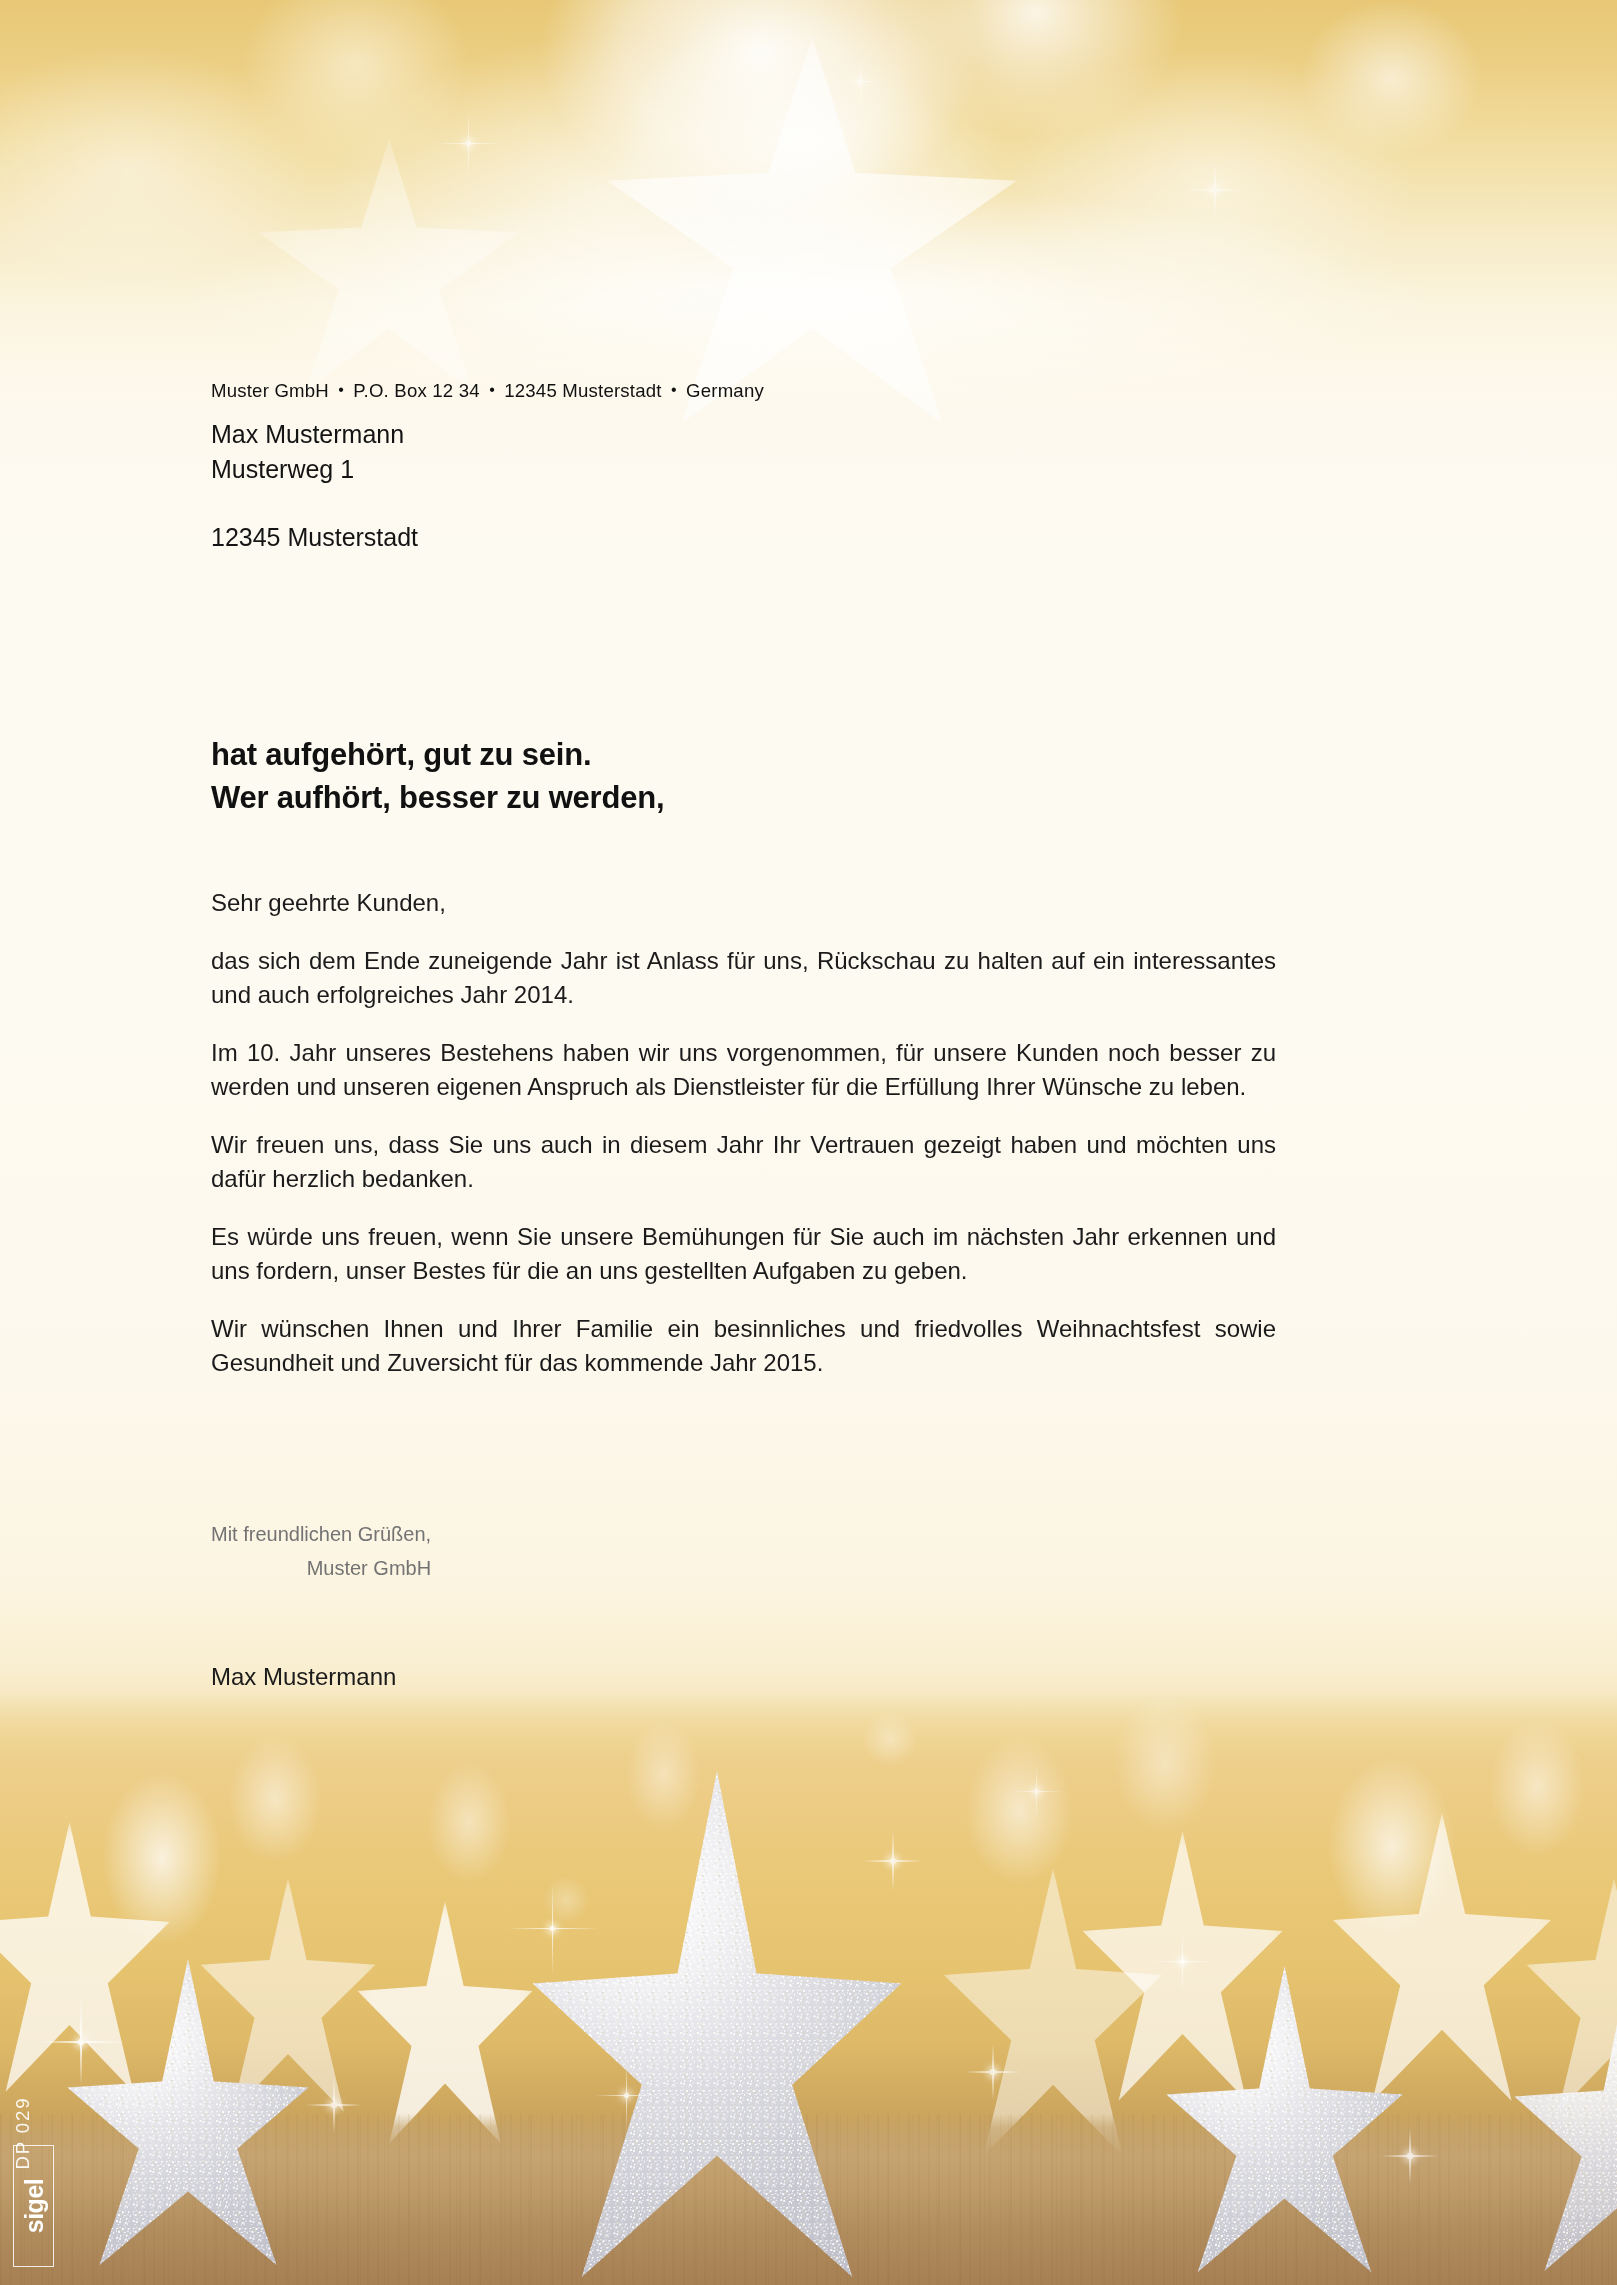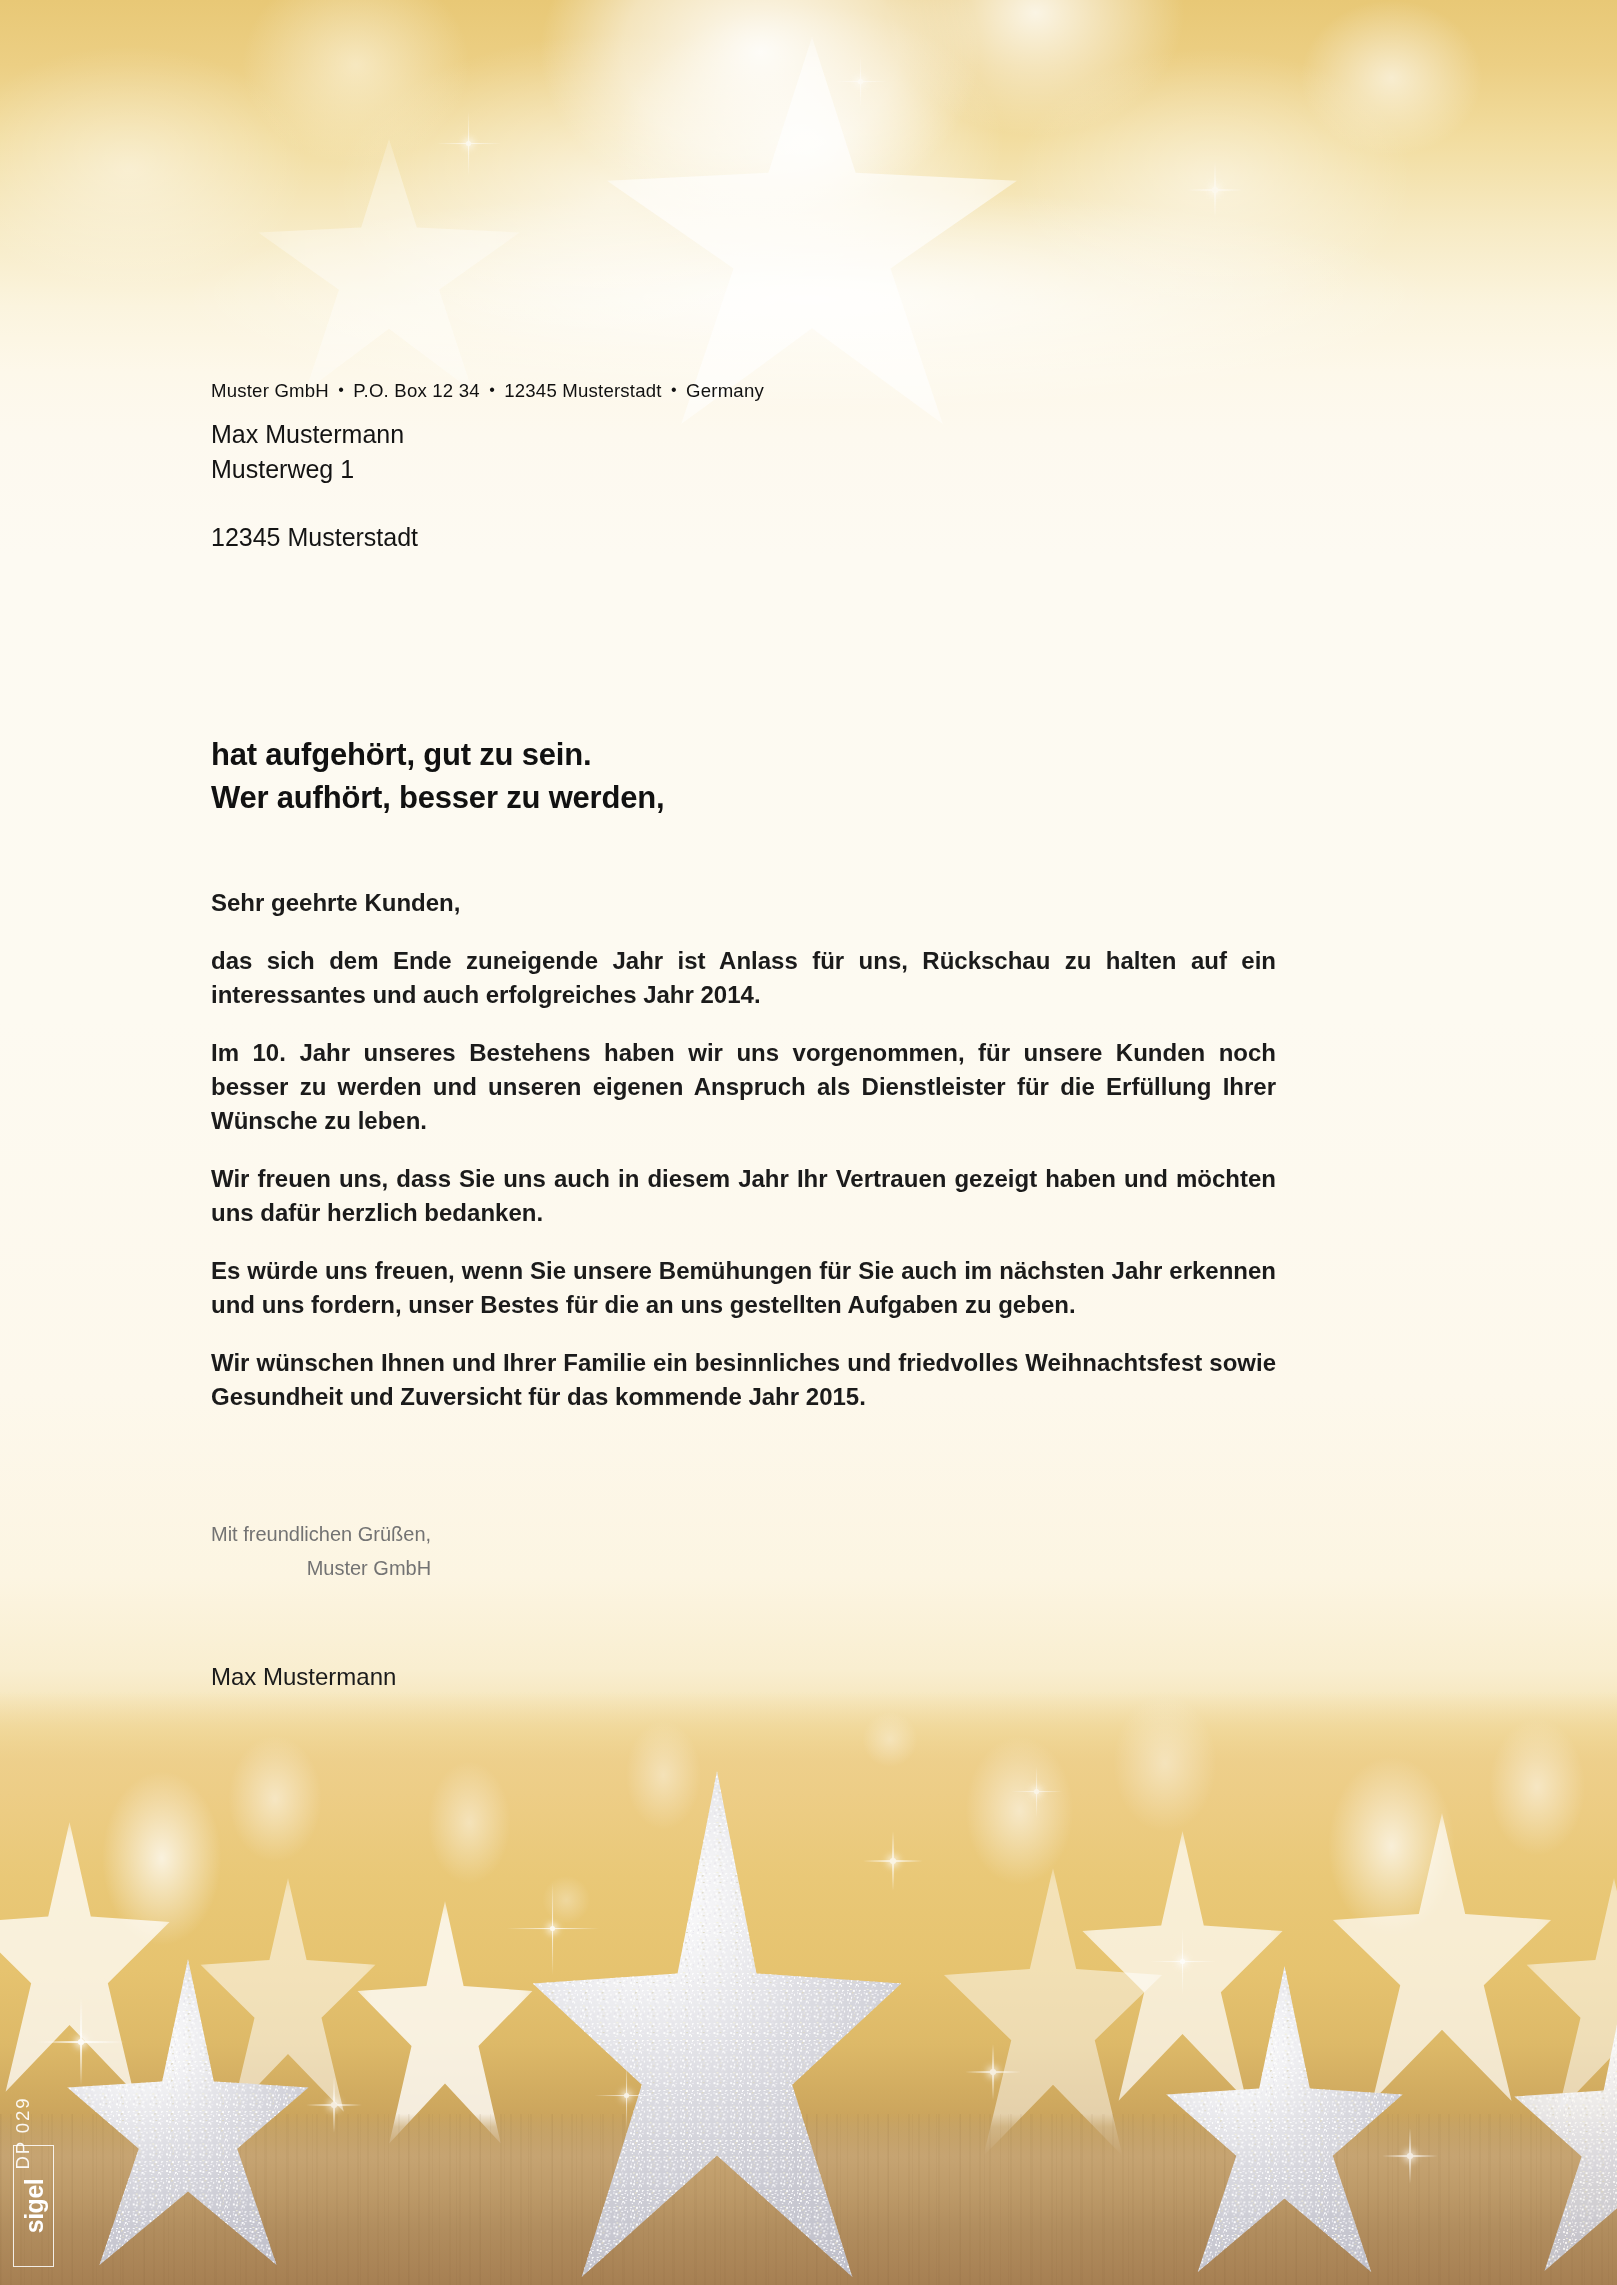--- a/index.html
+++ b/index.html
@@ -305,21 +305,20 @@
   }
 
   .body {
     position: absolute;
     top: 886px;
     left: 0;
     width: 1065px;
     font-size: 24px;
     line-height: 34px;
     color: #1b1b1b;
-    font-weight: bold;
   }
   .body p {
     margin: 0 0 24px 0;
     text-align: justify;
     text-justify: inter-word;
   }
   .body p.nojust { text-align: left; }
   .body p:last-child { margin-bottom: 0; }
 
   .closing {

